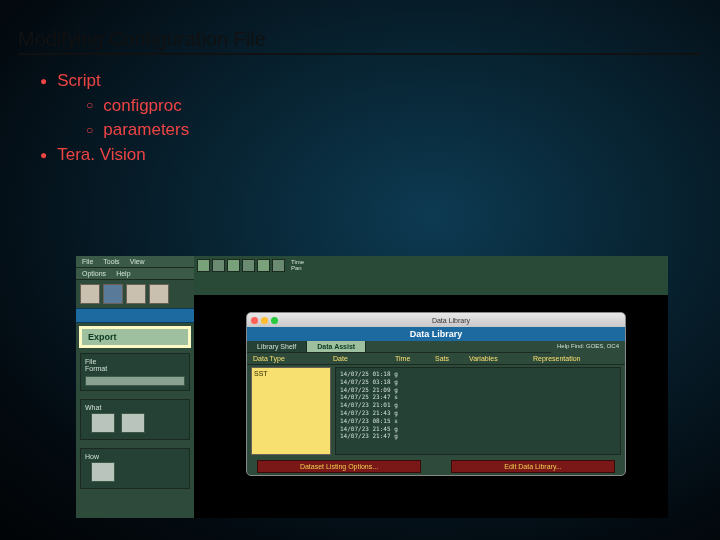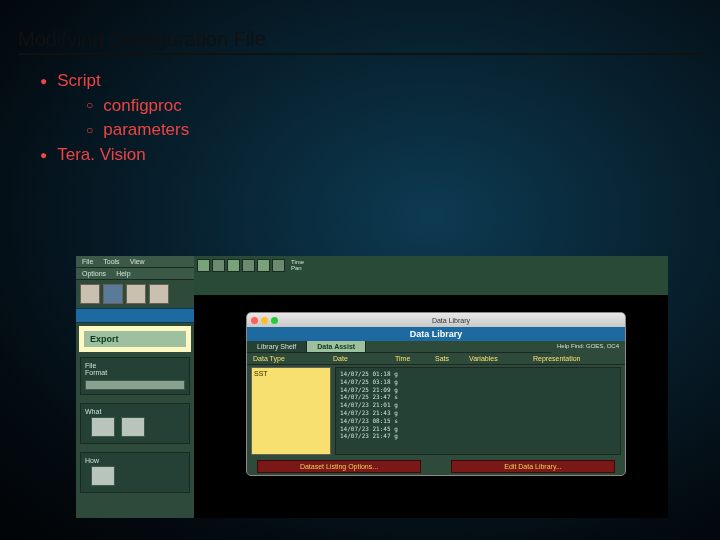--- a/index.html
+++ b/index.html
@@ -59,21 +59,21 @@
   }
   .ticon.b { background: #5a7a9a; }
   .section-hdr {
     background: #1c6aa0; color: #fff;
     font-size: 8px; padding: 2px 4px;
     border-top: 1px solid #0a3a55; border-bottom: 1px solid #0a3a55;
   }
   .export-lbl {
     background: #9fc09f; color: #0a3a20;
     font-size: 9px; font-weight: bold; padding: 3px 6px; margin: 3px;
-    border: 5px solid #fef9c3;
+    border: 3px solid #fef9c3;
   }
   .panel-block {
     background: #254035; margin: 2px 4px 6px 4px; padding: 4px;
     border: 1px solid #1a2a20;
     font-size: 7px; color: #cfe0d4;
   }
   .small-dd {
     margin-top: 4px; height: 10px; background: #8aa090;
     border: 1px solid #3a5a47;
   }

